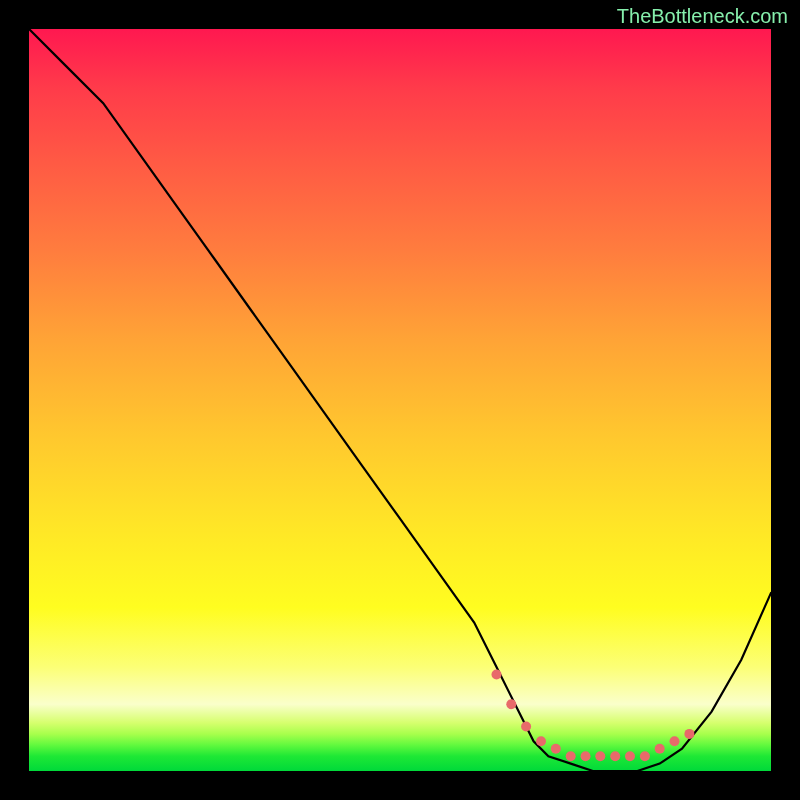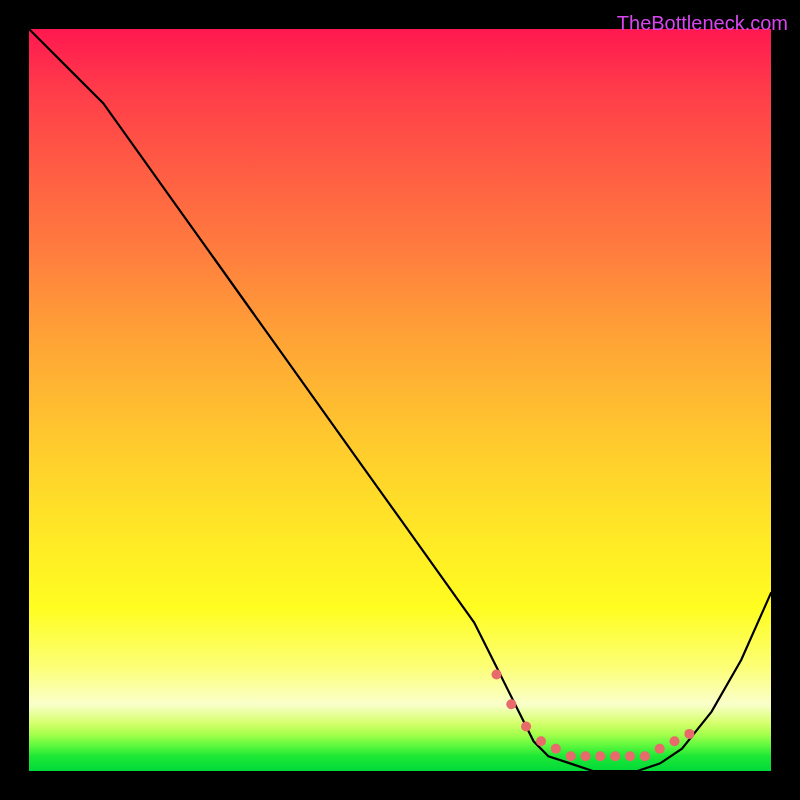--- a/index.html
+++ b/index.html
@@ -6,23 +6,23 @@
     margin: 0;
     padding: 0;
     width: 800px;
     height: 800px;
     background: #000;
     position: relative;
     font-family: Arial, sans-serif;
   }
   .watermark {
     position: absolute;
-    top: 12px;
+    top: 5px;
     right: 12px;
-    color: #d946ef;
+    color: #86efac;
     font-size: 20px;
     font-weight: 500;
     z-index: 10;
   }
   .plot-area {
     position: absolute;
     top: 29px;
     left: 29px;
     width: 742px;
     height: 742px;

